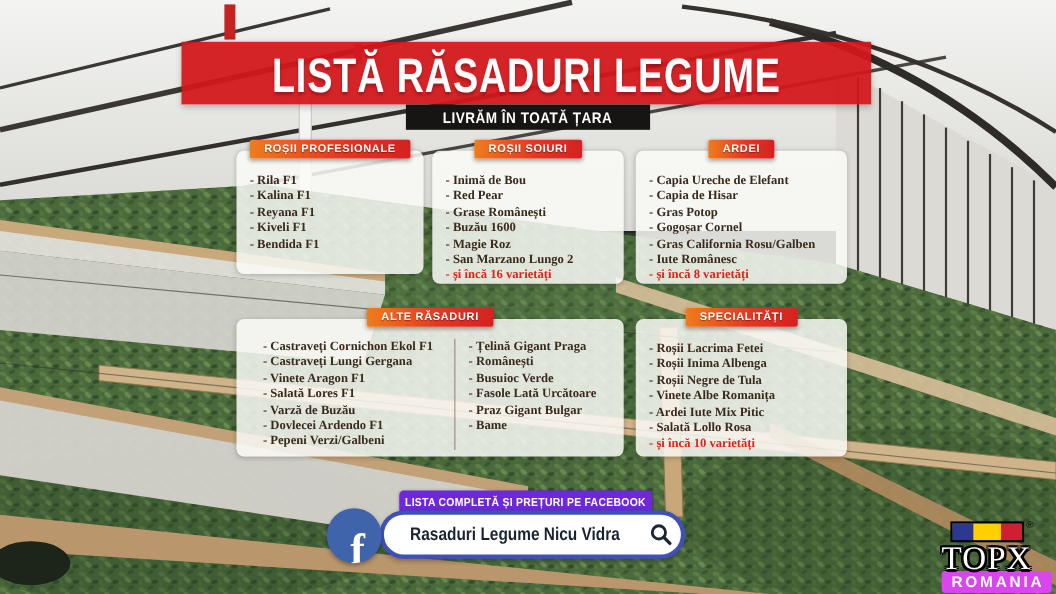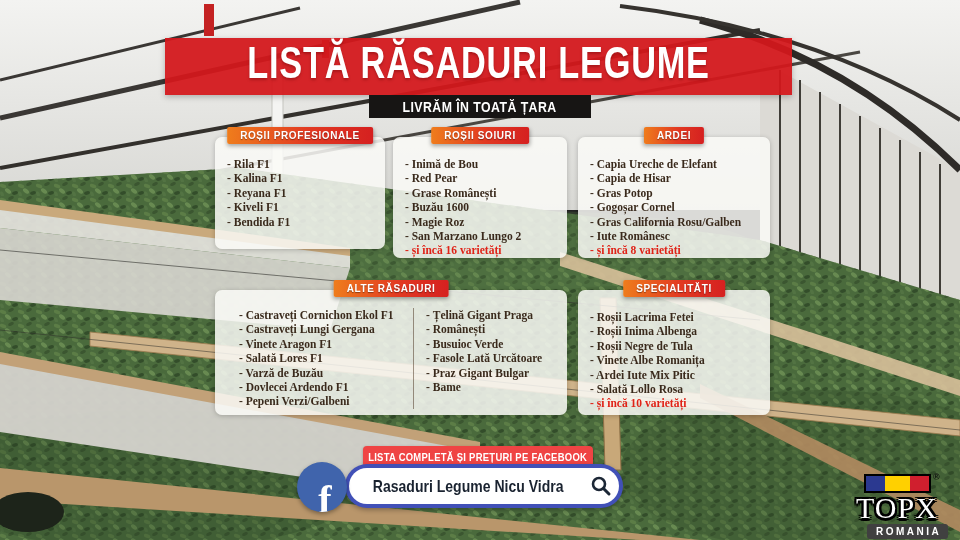--- a/index.html
+++ b/index.html
@@ -2,21 +2,21 @@
 <html><head>
 <meta charset="utf-8">
 <style>
   html,body{margin:0;padding:0;background:#222;}
   .stage{position:relative;width:960px;height:540px;overflow:hidden;
          font-family:"Liberation Sans",sans-serif;-webkit-font-smoothing:antialiased;}
   .bg{position:absolute;inset:0;width:960px;height:540px;display:block;}
 
   
   .banner-red{position:absolute;left:165px;top:38px;width:627px;height:57px;
-      background:rgba(211,23,28,0.94);display:flex;align-items:flex-start;justify-content:center;
+      background:rgba(211,23,28,0.94);display:flex;align-items:flex-end;justify-content:center;
       box-shadow:0 2px 6px rgba(0,0,0,.25);}
   .banner-red .txt{display:inline-block;transform:scaleX(.78);white-space:nowrap;
       font-size:44px;font-weight:700;letter-spacing:1px;color:#fff;
       text-shadow:0 2px 3px rgba(90,0,0,.35);}
   .banner-dark{position:absolute;left:369px;top:95px;width:222px;height:23px;
       background:#171514;display:flex;align-items:center;justify-content:center;}
   .banner-dark .txt{display:inline-block;transform:scaleX(.88);white-space:nowrap;
       font-size:14px;font-weight:700;letter-spacing:.5px;color:#fff;}
 
   
@@ -35,21 +35,21 @@
   #c2{left:393px;top:137px;width:174px;height:121px;}
   #c3{left:578px;top:137px;width:192px;height:121px;}
   #c4{left:215px;top:290px;width:352px;height:125px;}
   #c5{left:578px;top:290px;width:192px;height:125px;}
   #c4 .cols{display:flex;padding-top:18px;padding-left:12px;}
   #c4 .colA{width:186px;padding-left:12px;box-sizing:border-box;}
   #c4 .colB{flex:1;border-left:1.5px solid rgba(70,45,25,.5);padding-left:12px;}
 
   
   .fb-label{position:absolute;left:363px;top:446px;width:230px;height:21px;
-      background:#ef4444;border-radius:4px;display:flex;align-items:center;justify-content:center;
+      background:#6d28d9;border-radius:4px;display:flex;align-items:center;justify-content:center;
       box-shadow:0 1px 3px rgba(0,0,0,.3);}
   .fb-label .txt{display:inline-block;transform:scaleX(.9);white-space:nowrap;
       font-size:10.5px;font-weight:700;letter-spacing:.3px;color:#fff;}
   .pill-outer{position:absolute;left:345px;top:464px;width:278px;height:44px;
       background:#4150b7;border-radius:22px;box-shadow:0 2px 5px rgba(0,0,0,.3);}
   .pill-inner{position:absolute;inset:4px;background:#fff;border-radius:18px;
       display:flex;align-items:center;justify-content:center;gap:10px;}
   .pill-inner .txt{display:inline-block;transform:scaleX(.85);white-space:nowrap;
       font-size:16.5px;font-weight:700;color:#1a2330;}
   .fb-circle{position:absolute;left:297px;top:462px;width:50px;height:50px;border-radius:50%;
@@ -63,23 +63,23 @@
   .flagrow{display:flex;align-items:flex-start;margin-left:8px;}
   .flag{display:flex;border:2px solid #000;height:15px;}
   .flag .b{width:19px;background:#2b3990;}
   .flag .y{width:25px;background:#ffd000;}
   .flag .r{width:19px;background:#d01f2e;}
   .reg{font-size:9px;color:#111;margin-left:2px;margin-top:-2px;font-weight:700;}
   .topx{position:relative;z-index:2;font-family:"Liberation Serif",serif;font-weight:400;
       font-size:30px;line-height:27px;letter-spacing:1px;color:#fff;margin-top:1px;
       text-shadow:-2px -2px 0 #000,2px -2px 0 #000,-2px 2px 0 #000,2px 2px 0 #000,
                   0 -2px 0 #000,0 2px 0 #000,-2px 0 0 #000,2px 0 0 #000,0 3px 0 #000;}
-  .rombar{position:relative;z-index:1;display:inline-block;background:#404040;color:#fff;
-      font-size:10px;font-weight:700;letter-spacing:2.5px;padding:2px 7px 2px 9px;
-      border-radius:3px;margin-left:11px;margin-top:-3px;}
+  .rombar{position:relative;z-index:1;display:inline-block;background:#d946ef;color:#fff;
+      font-size:14px;font-weight:700;letter-spacing:2.5px;padding:2px 7px 2px 9px;
+      border-radius:3px;margin-top:-3px;}
 </style>
 </head>
 <body>
 
 <div class="stage">
 
   <svg class="bg" viewBox="0 0 960 540" preserveAspectRatio="none">
     <defs>
       <linearGradient id="roofG" x1="0" y1="0" x2="0" y2="1">
         <stop offset="0" stop-color="#f3f3f1"></stop>

